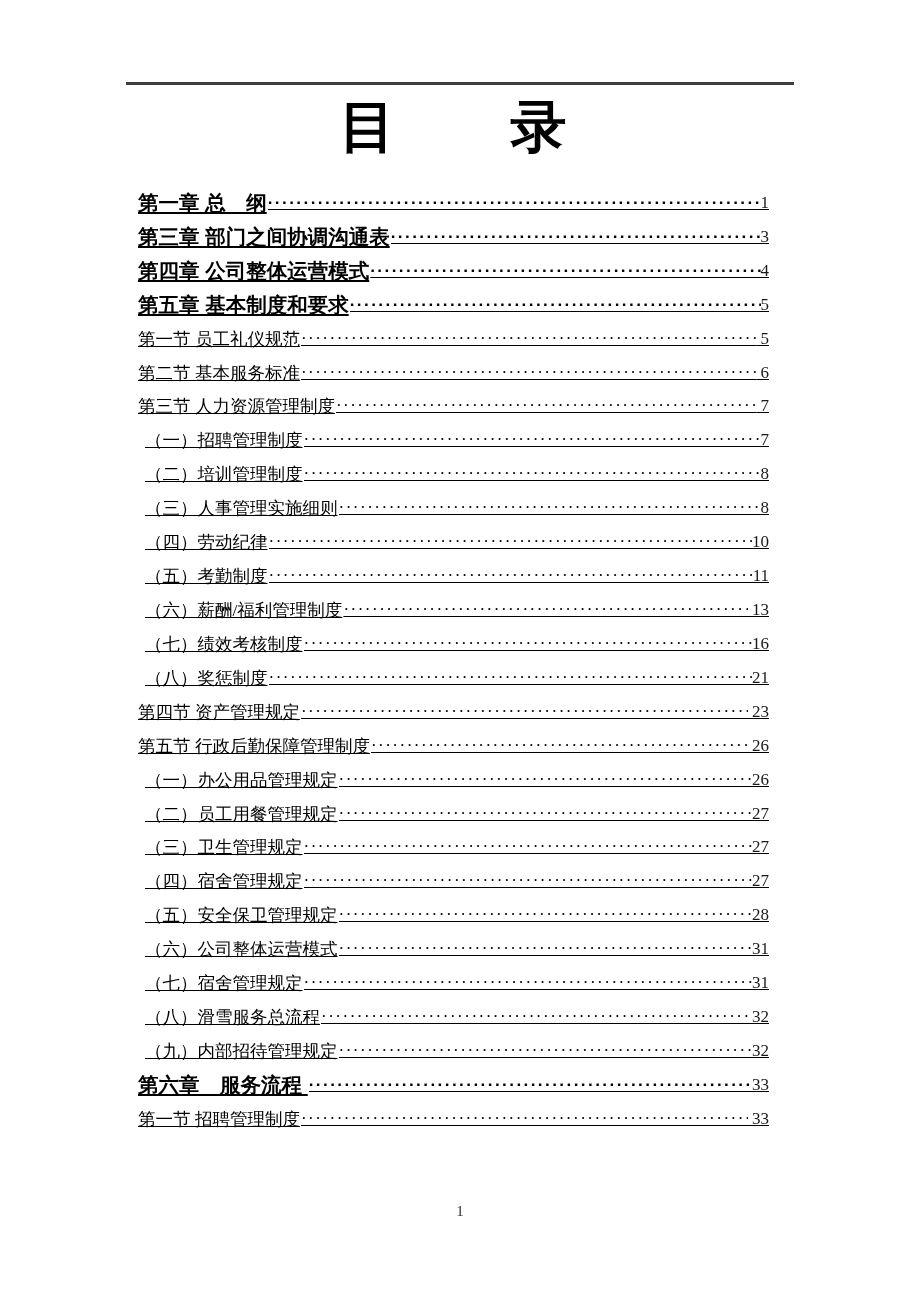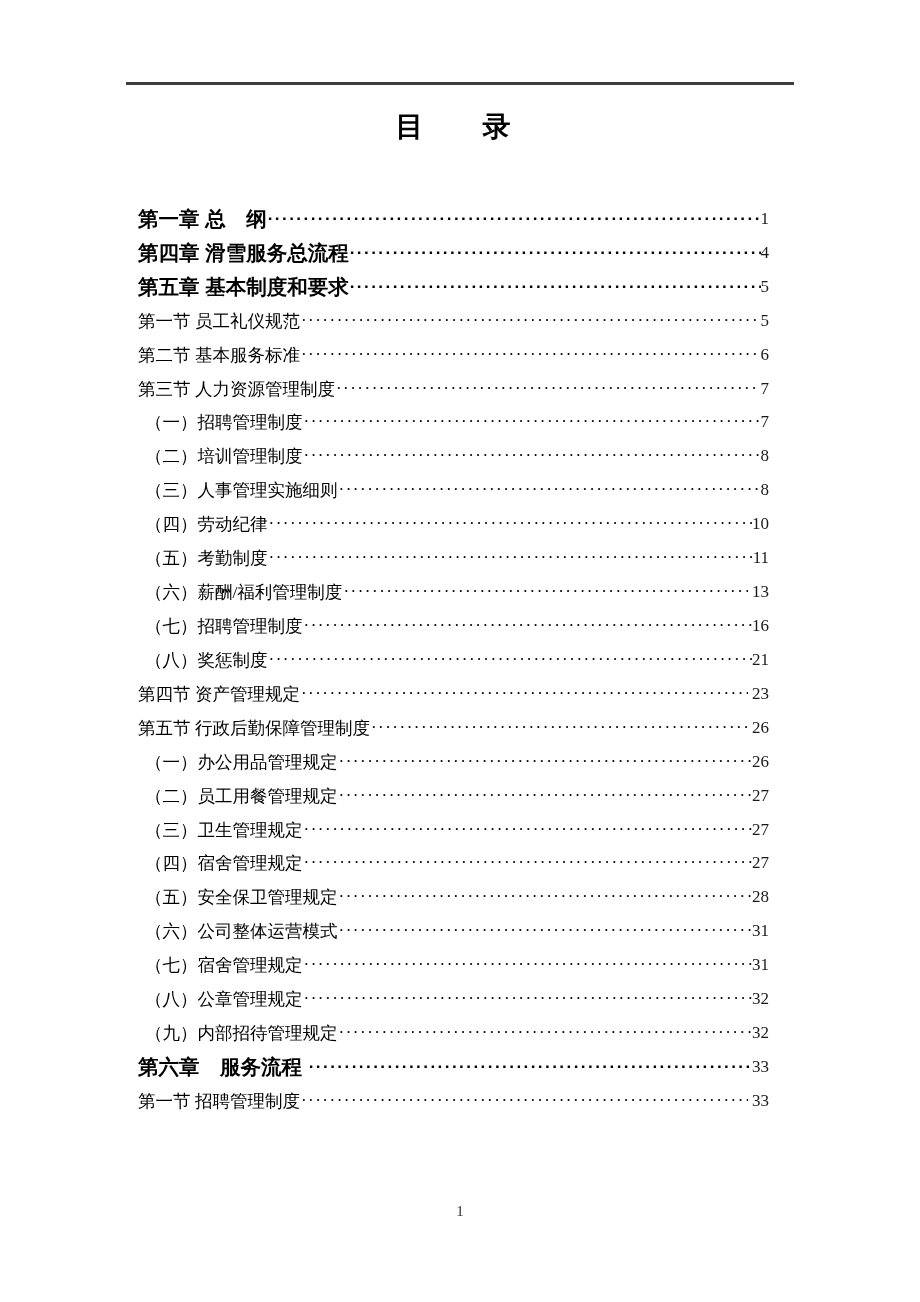--- a/index.html
+++ b/index.html
@@ -22,30 +22,31 @@
     background: #3d3d3d;
   }
   .doc-title {
     position: absolute;
     left: 138px;
     top: 98px;
     width: 631px;
     text-align: center;
     font-family: "Liberation Sans", sans-serif;
     font-weight: bold;
-    font-size: 28px;
+    font-size: 56px;
     line-height: 58px;
     white-space: pre;
     letter-spacing: 1px;
   }
   .toc {
     position: absolute;
     left: 138px;
-    top: 202px;
+    top: 186px;
     width: 631px;
+    text-decoration: underline;
   }
   .row {
     display: flex;
     align-items: center;
     height: 33.93px;
     white-space: pre;
   }
   .entry-text {
     flex: 0 0 auto;
     white-space: pre;
@@ -103,21 +104,26 @@
   <div class="header-rule"></div>
   <div class="doc-title">目　　录</div>
 
   <div class="toc" id="toc-list">
       <div class="row lvl-chapter">
     <span class="entry-text">第一章 总　纲</span>
     <span class="dots"></span>
     <span class="pagenum">1</span>
   </div>
       <div class="row lvl-chapter">
-    <span class="entry-text">第四章 滑雪服务总流程</span>
+    <span class="entry-text">第三章 部门之间协调沟通表</span>
+    <span class="dots"></span>
+    <span class="pagenum">3</span>
+  </div>
+      <div class="row lvl-chapter">
+    <span class="entry-text">第四章 公司整体运营模式</span>
     <span class="dots"></span>
     <span class="pagenum">4</span>
   </div>
       <div class="row lvl-chapter">
     <span class="entry-text">第五章 基本制度和要求</span>
     <span class="dots"></span>
     <span class="pagenum">5</span>
   </div>
       <div class="row lvl-section">
     <span class="entry-text">第一节 员工礼仪规范</span>
@@ -158,21 +164,21 @@
     <span class="entry-text">（五）考勤制度</span>
     <span class="dots"></span>
     <span class="pagenum">11</span>
   </div>
       <div class="row lvl-item">
     <span class="entry-text">（六）薪酬/福利管理制度</span>
     <span class="dots"></span>
     <span class="pagenum"> 13</span>
   </div>
       <div class="row lvl-item">
-    <span class="entry-text">（七）招聘管理制度</span>
+    <span class="entry-text">（七）绩效考核制度</span>
     <span class="dots"></span>
     <span class="pagenum">16</span>
   </div>
       <div class="row lvl-item">
     <span class="entry-text">（八）奖惩制度</span>
     <span class="dots"></span>
     <span class="pagenum">21</span>
   </div>
       <div class="row lvl-section">
     <span class="entry-text">第四节 资产管理规定</span>
@@ -213,21 +219,21 @@
     <span class="entry-text">（六）公司整体运营模式</span>
     <span class="dots"></span>
     <span class="pagenum">31</span>
   </div>
       <div class="row lvl-item">
     <span class="entry-text">（七）宿舍管理规定</span>
     <span class="dots"></span>
     <span class="pagenum">31</span>
   </div>
       <div class="row lvl-item">
-    <span class="entry-text">（八）公章管理规定</span>
+    <span class="entry-text">（八）滑雪服务总流程</span>
     <span class="dots"></span>
     <span class="pagenum">32</span>
   </div>
       <div class="row lvl-item">
     <span class="entry-text">（九）内部招待管理规定</span>
     <span class="dots"></span>
     <span class="pagenum">32</span>
   </div>
       <div class="row lvl-chapter">
     <span class="entry-text">第六章　服务流程 </span>

